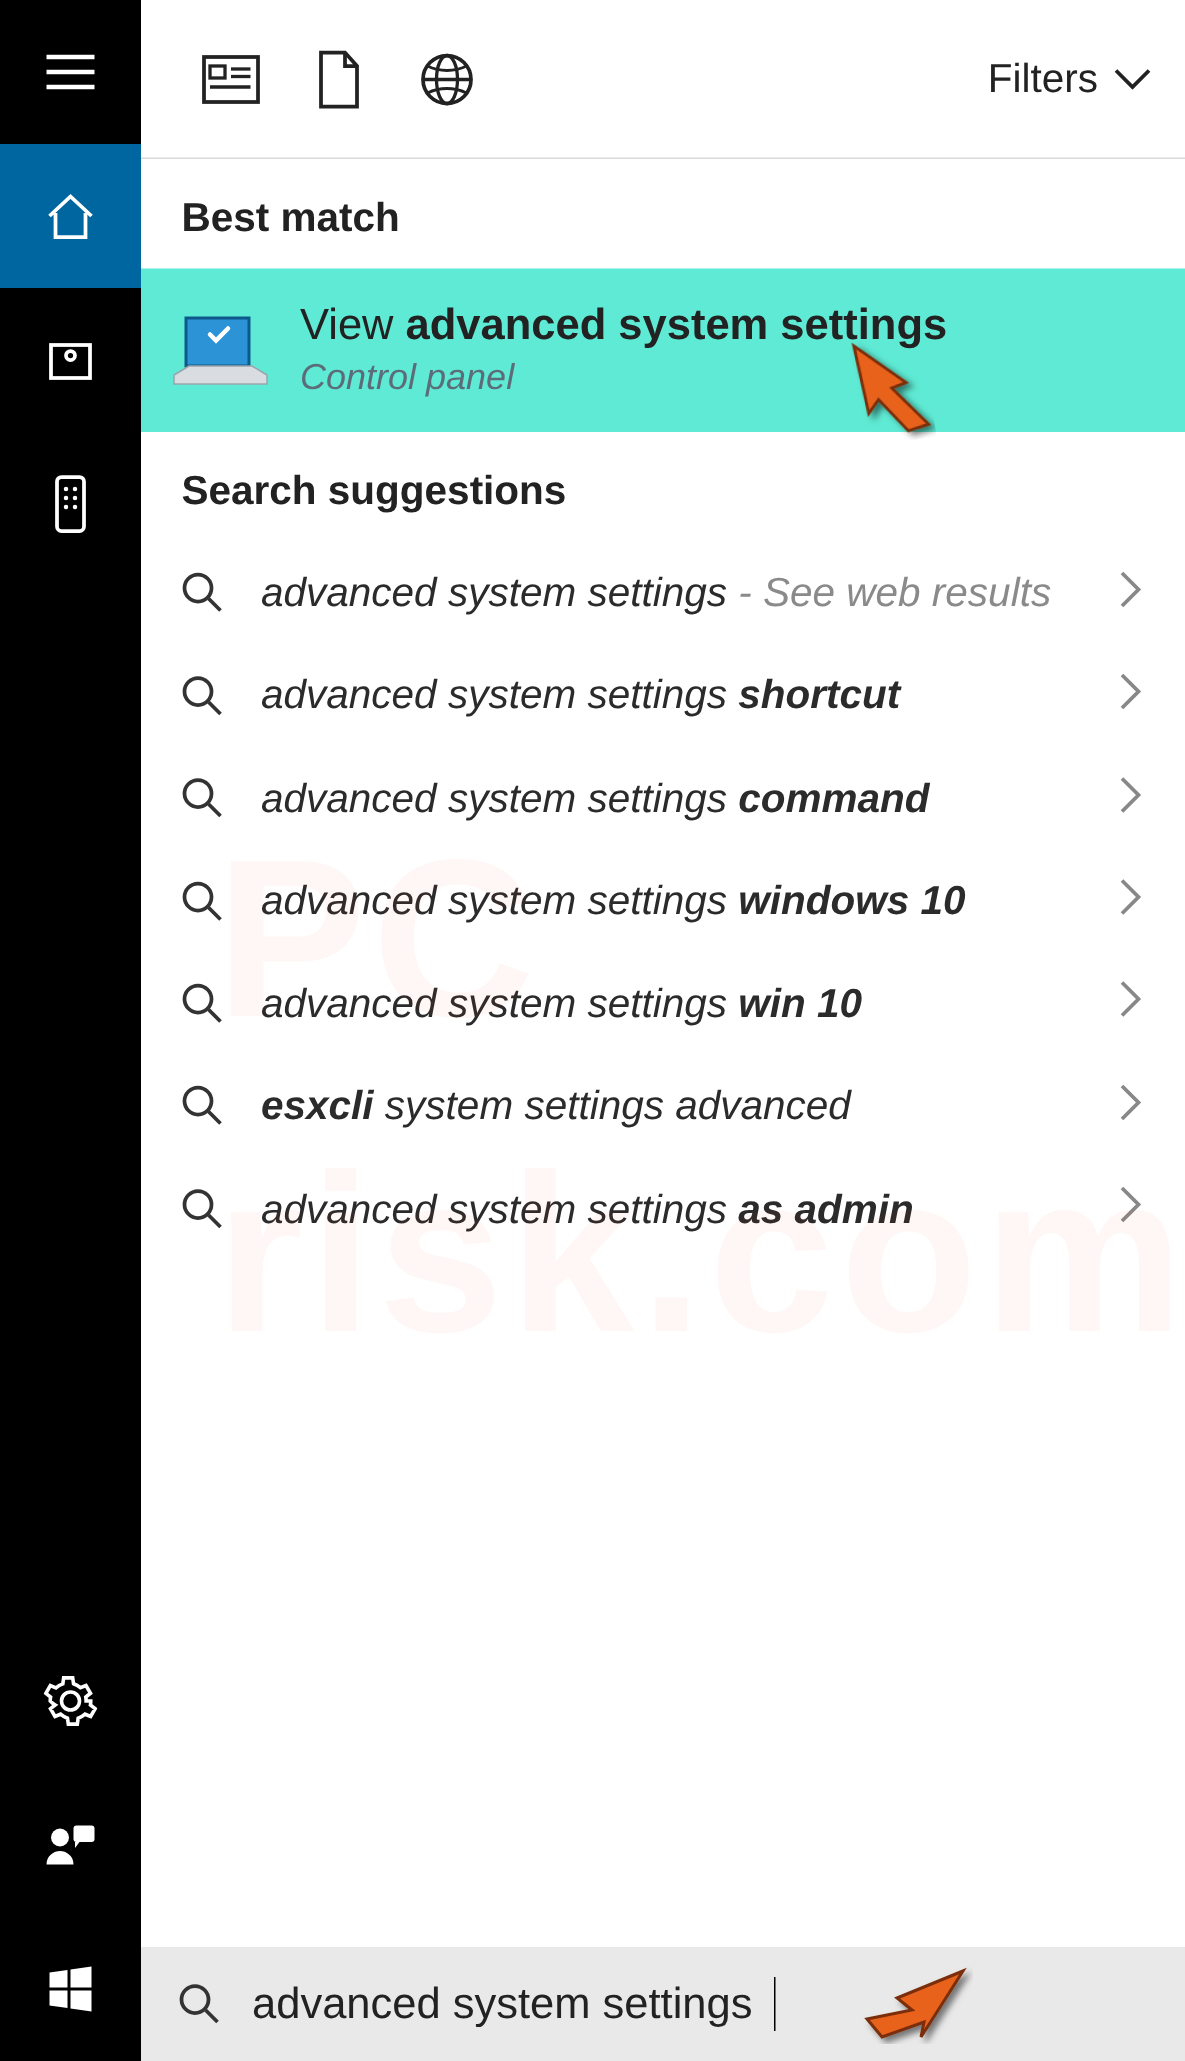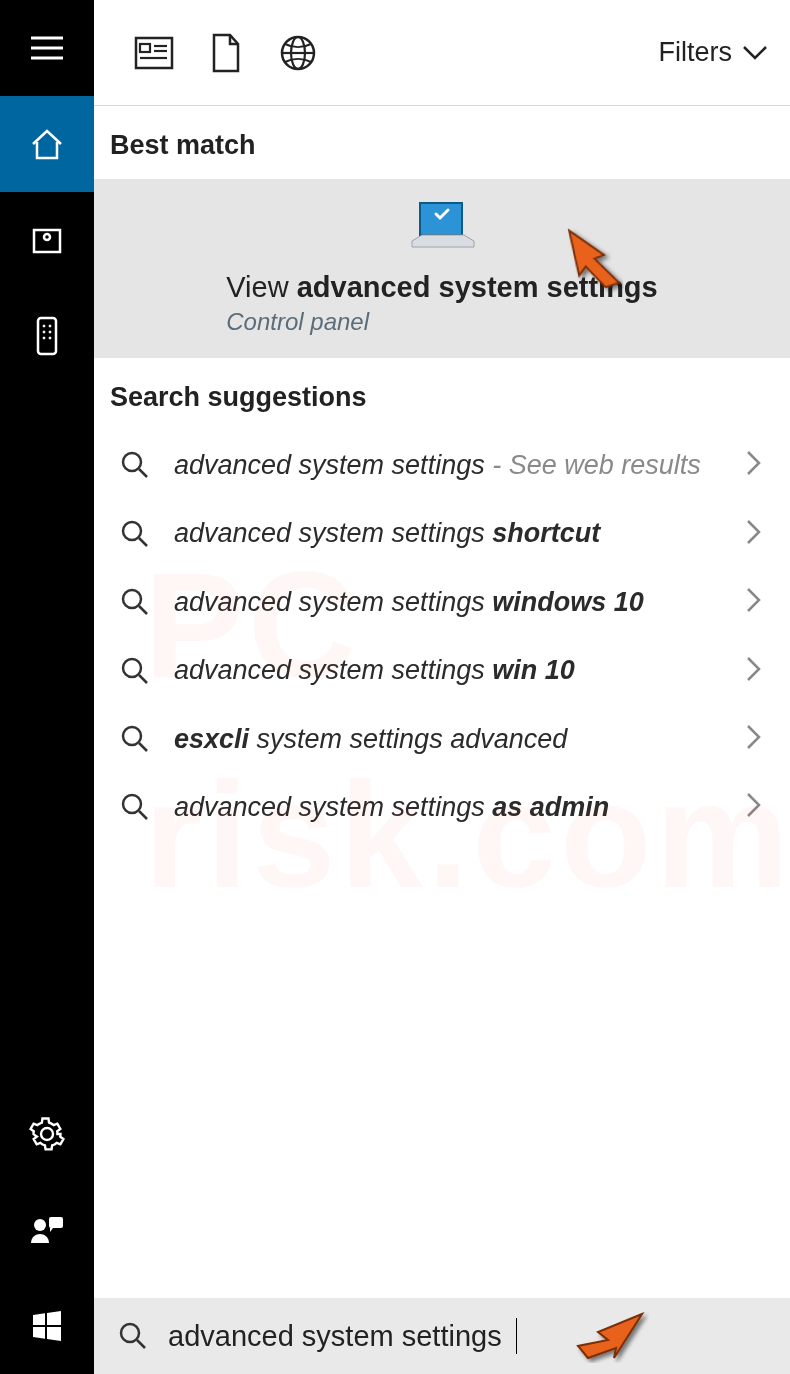--- a/index.html
+++ b/index.html
@@ -62,32 +62,31 @@
     gap: 10px;
     font-size: 27px;
     color: #222;
     padding-right: 12px;
   }
 
   .section-header {
     font-size: 27px;
     font-weight: 700;
     color: #222;
-    padding: 24px 20px 18px 16px;
+    padding: 24px 20px 18px 27px;
   }
 
   
   .best-match {
-    background: #e5e5e5;
+    background: #5eead4;
     display: flex;
     align-items: center;
     padding: 22px 20px;
     gap: 22px;
     position: relative;
-    flex-direction: column;
   }
   .laptop-icon { width: 64px; height: 48px; position: relative; }
   .bm-text .bm-title { font-size: 29px; color: #222; }
   .bm-text .bm-title .bold { font-weight: 600; }
   .bm-text .bm-sub { font-size: 24px; color: #5c6d7a; margin-top: 4px; font-style: italic; }
 
   
   .sugg {
     display: flex;
     align-items: center;
@@ -303,20 +302,32 @@
               <path d="M2 2l11 11L2 24" stroke-width="2.5"></path>
             </svg></div>
         </div>
         <div class="sugg">
           <div class="mag">
             <svg width="30" height="30" stroke="#333" fill="none">
               <circle cx="12" cy="12" r="9" stroke-width="2.5"></circle>
               <line x1="19" y1="19" x2="27" y2="27" stroke-width="2.5"></line>
             </svg>
           </div>
+          <div class="sugg-text"><span>advanced system settings </span><span class="b">command</span></div>
+          <div class="chev"><svg width="16" height="26" stroke="#888" fill="none">
+              <path d="M2 2l11 11L2 24" stroke-width="2.5"></path>
+            </svg></div>
+        </div>
+        <div class="sugg">
+          <div class="mag">
+            <svg width="30" height="30" stroke="#333" fill="none">
+              <circle cx="12" cy="12" r="9" stroke-width="2.5"></circle>
+              <line x1="19" y1="19" x2="27" y2="27" stroke-width="2.5"></line>
+            </svg>
+          </div>
           <div class="sugg-text"><span>advanced system settings </span><span class="b">windows 10</span></div>
           <div class="chev"><svg width="16" height="26" stroke="#888" fill="none">
               <path d="M2 2l11 11L2 24" stroke-width="2.5"></path>
             </svg></div>
         </div>
         <div class="sugg">
           <div class="mag">
             <svg width="30" height="30" stroke="#333" fill="none">
               <circle cx="12" cy="12" r="9" stroke-width="2.5"></circle>
               <line x1="19" y1="19" x2="27" y2="27" stroke-width="2.5"></line>

